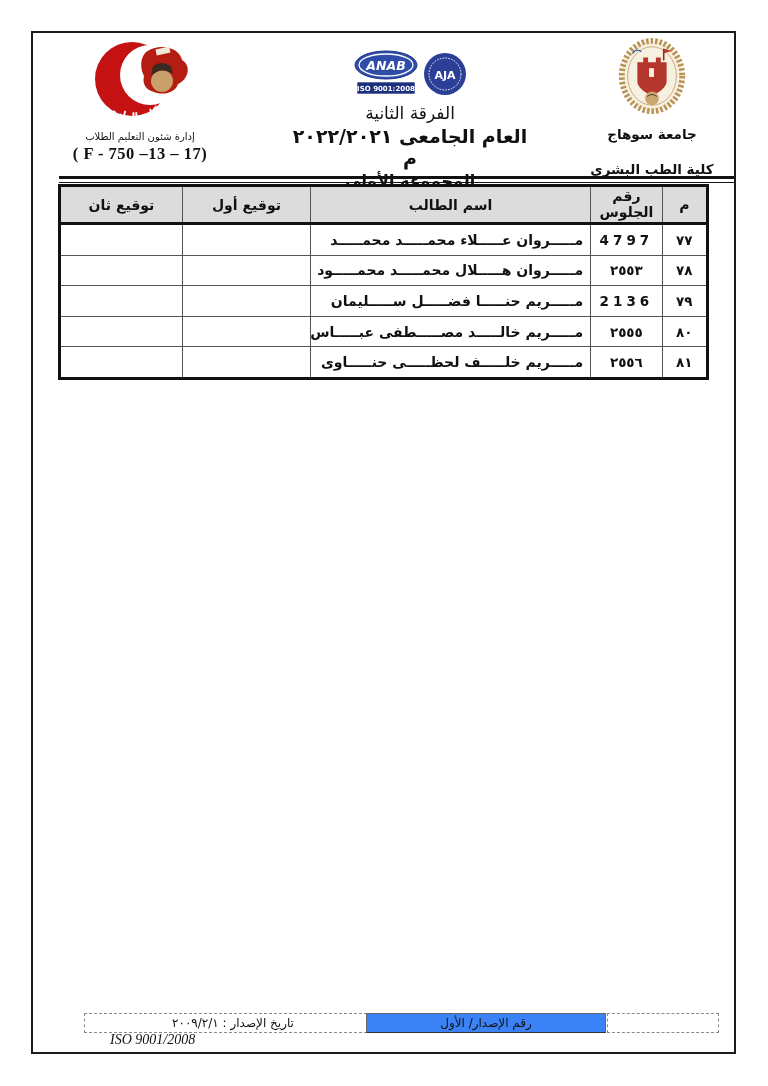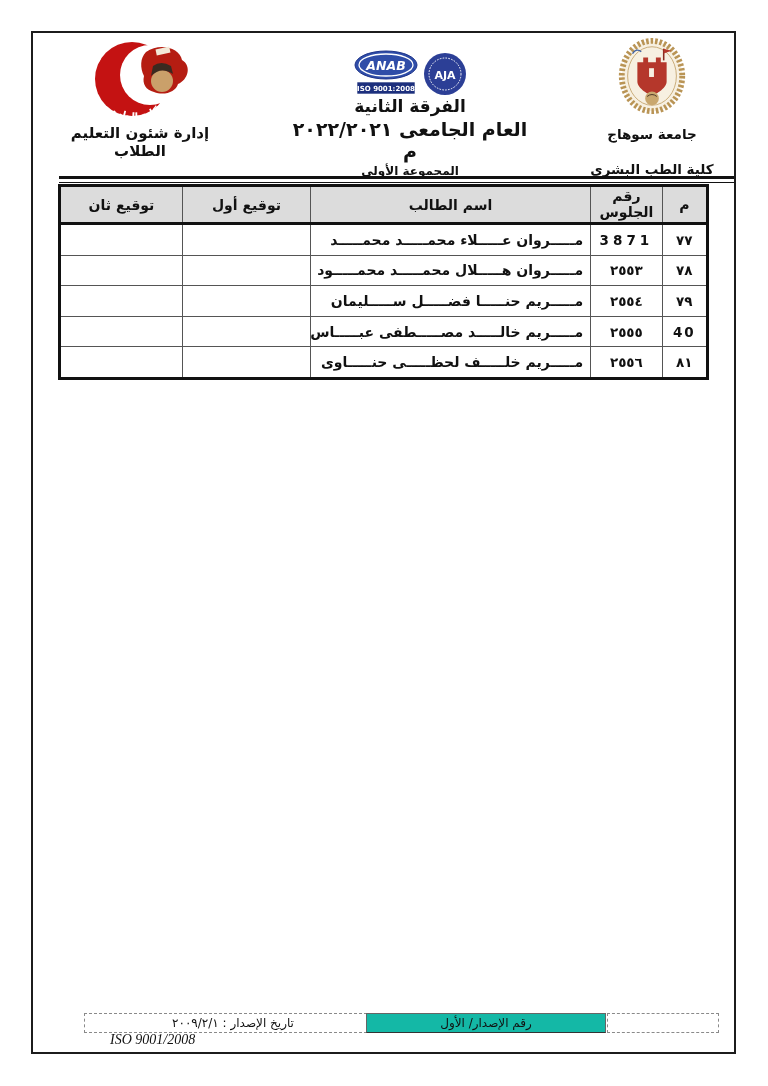--- a/index.html
+++ b/index.html
@@ -6,43 +6,43 @@
   body{width:768px;height:1086px;position:relative;font-family:"DejaVu Sans",sans-serif;color:#111;}
   .abs{position:absolute;}
   
   .frame{left:31px;top:31px;width:701px;height:1019px;border:2px solid #1c1c1c;background:#fff;}
   
   .hdr{text-align:center;}
   .hdr-left{left:48px;top:40px;width:184px;}
   .hdr-center{left:288px;top:50px;width:244px;}
   .hdr-right{left:590px;top:36px;width:124px;}
   .logo-row{display:flex;justify-content:center;align-items:center;gap:4px;}
-  .dept-line{font-size:15px;font-weight:bold;margin-top:2px;direction:rtl;}
+  .dept-line{font-size:10px;font-weight:normal;margin-top:9px;direction:rtl;}
   .form-code{font-family:"Liberation Serif",serif;font-size:16.5px;font-weight:bold;direction:ltr;margin-top:2px;letter-spacing:.5px;}
-  .t-grade{font-size:17px;font-weight:bold;direction:rtl;}
+  .t-grade{font-size:17px;font-weight:normal;margin-top:7px;direction:rtl;}
   .t-year{font-size:19px;font-weight:bold;margin-top:2px;direction:rtl;letter-spacing:.5px;}
-  .t-group{font-size:12px;font-weight:bold;margin-top:2px;direction:rtl;}
+  .t-group{font-size:16px;font-weight:bold;margin-top:2px;direction:rtl;}
   .univ-line{font-size:13.5px;font-weight:bold;direction:rtl;margin-top:6px;}
   .fac-line{font-size:13.5px;font-weight:bold;direction:rtl;margin-top:19px;}
   
   .rule{left:59px;top:176px;width:675px;height:3px;border-top:3.5px solid #121212;border-bottom:1.5px solid #121212;}
   
   .tbl-wrap{left:58px;top:184px;}
   table.students{border-collapse:collapse;table-layout:fixed;width:651px;direction:rtl;background:#fff;border:3px solid #111;}
   table.students td,table.students th{border:1px solid #555;overflow:hidden;}
   tr.hrow th{background:#dcdcdc;height:33px;font-size:14px;font-weight:bold;text-align:center;vertical-align:middle;border-bottom:3px solid #111;}
   th.seat-h{font-size:13px;line-height:1.12;}
   tr.drow td{height:27.6px;vertical-align:middle;}
   td.c-serial{text-align:center;font-size:13.5px;font-weight:bold;letter-spacing:2px;}
   td.c-seat{text-align:center;font-size:13.5px;font-weight:bold;letter-spacing:4px;}
   td.c-name{text-align:right;font-size:14px;font-weight:bold;padding:0 7px;white-space:nowrap;}
   td.c-sig{background:#fff;}
   
   .f-date{left:84px;top:1013px;width:296px;height:18px;border:1px dashed #8a8a8a;font-size:12px;direction:rtl;text-align:center;line-height:18px;}
-  .f-issue{left:366px;top:1013px;width:238px;height:18px;border:1px solid #666;border-bottom:1.6px solid #333;font-size:12px;direction:rtl;text-align:center;line-height:19px;background:#14b8a6;}
+  .f-issue{left:366px;top:1013px;width:238px;height:18px;border:1px solid #666;border-bottom:1.6px solid #333;font-size:12px;direction:rtl;text-align:center;line-height:19px;background:#3b82f6;}
   .f-dash-right{left:607px;top:1013px;width:110px;height:18px;border:1px dashed #8a8a8a;}
   .f-iso{left:110px;top:1032px;font-family:"Liberation Serif",serif;font-style:italic;font-weight:normal;font-size:14px;direction:ltr;}
   svg text{font-family:"DejaVu Sans",sans-serif;}
 </style>
 </head>
 <body>
 
 <div class="abs frame"></div>
 
 <div class="abs hdr hdr-left">
@@ -56,20 +56,21 @@
     <path id="arcTop" d="M 22,36 A 42 42 0 0 1 98,12" fill="none"></path>
     <path id="arcBot" d="M 30,62 A 40 40 0 0 0 98,60" fill="none"></path>
     <text font-size="10" font-weight="bold" fill="#ffffff">
       <textPath href="#arcTop" startOffset="12%">جامعة سوهاج</textPath>
     </text>
     <text font-size="10" font-weight="bold" fill="#ffffff">
       <textPath href="#arcBot" startOffset="18%">كلية الطب</textPath>
     </text>
   </svg>
   <div class="dept-line">إدارة شئون التعليم الطلاب</div>
+  <div class="form-code">( F - 750 –13 – 17)</div>
 </div>
 
 <div class="abs hdr hdr-center">
   <div class="logo-row">
     <svg width="66" height="46" viewBox="0 0 66 46">
       <ellipse cx="33" cy="15" rx="31" ry="14" fill="#2f4da8" stroke="#1d338a" stroke-width="1"></ellipse>
       <ellipse cx="33" cy="15" rx="27" ry="11" fill="none" stroke="#ffffff" stroke-width="1.3"></ellipse>
       <text x="33" y="19.5" text-anchor="middle" font-size="12.5" font-weight="bold" font-style="italic" fill="#ffffff">ANAB</text>
       <rect x="4" y="32" width="58" height="12" fill="#1c2f7d" stroke="#ffffff" stroke-width="0.6"></rect>
       <text x="33" y="41" text-anchor="middle" font-size="7" font-weight="bold" fill="#ffffff">ISO 9001:2008</text>
@@ -118,41 +119,41 @@
       <th class="seat-h">
         <div>رقم</div>
         <div>الجلوس</div>
       </th>
       <th>اسم الطالب</th>
       <th>توقيع أول</th>
       <th>توقيع ثان</th>
     </tr>
     <tr class="drow">
       <td class="c-serial">٧٧</td>
-      <td class="c-seat">3871</td>
+      <td class="c-seat">4797</td>
       <td class="c-name">مـــــروان عـــــلاء محمـــــد محمـــــد</td>
       <td class="c-sig"></td>
       <td class="c-sig"></td>
     </tr>
     <tr class="drow">
       <td class="c-serial">٧٨</td>
       <td class="c-seat">٢٥٥٣</td>
       <td class="c-name">مـــــروان هـــــلال محمـــــد محمـــــود</td>
       <td class="c-sig"></td>
       <td class="c-sig"></td>
     </tr>
     <tr class="drow">
       <td class="c-serial">٧٩</td>
-      <td class="c-seat">٢٥٥٤</td>
+      <td class="c-seat">2136</td>
       <td class="c-name">مـــــريم حنـــــا فضـــــل ســـــليمان</td>
       <td class="c-sig"></td>
       <td class="c-sig"></td>
     </tr>
     <tr class="drow">
-      <td class="c-serial">40</td>
+      <td class="c-serial">٨٠</td>
       <td class="c-seat">٢٥٥٥</td>
       <td class="c-name">مـــــريم خالـــــد مصـــــطفى عبـــــاس</td>
       <td class="c-sig"></td>
       <td class="c-sig"></td>
     </tr>
     <tr class="drow">
       <td class="c-serial">٨١</td>
       <td class="c-seat">٢٥٥٦</td>
       <td class="c-name">مـــــريم خلـــــف لحظـــــى حنـــــاوى</td>
       <td class="c-sig"></td>

